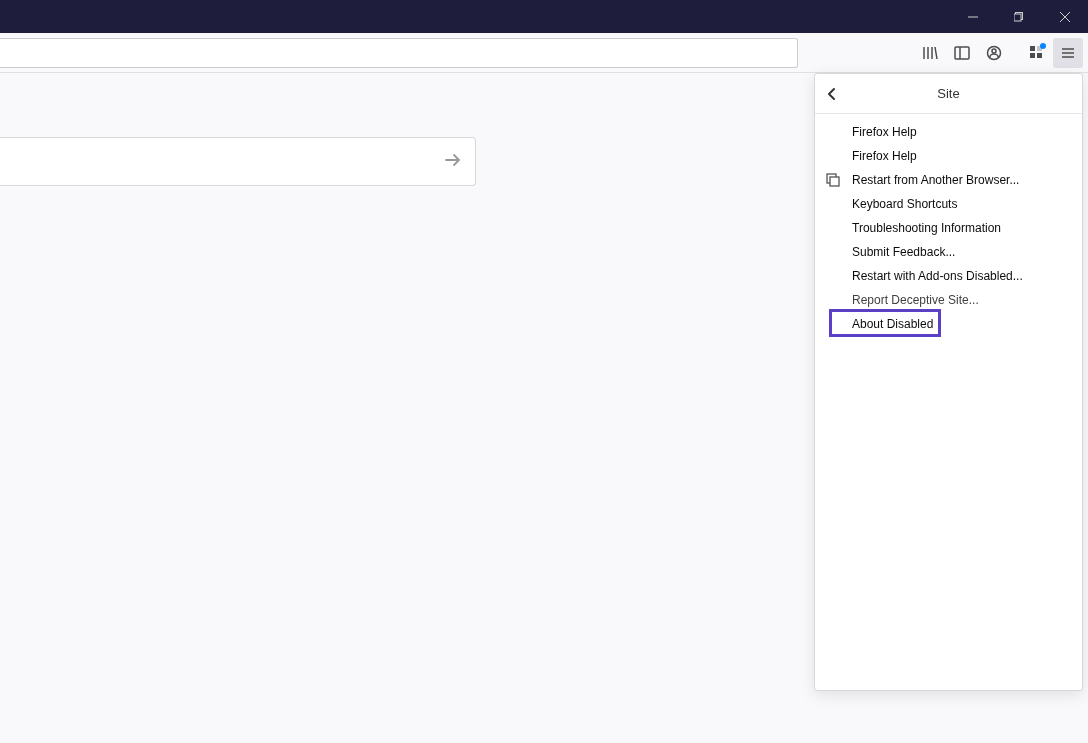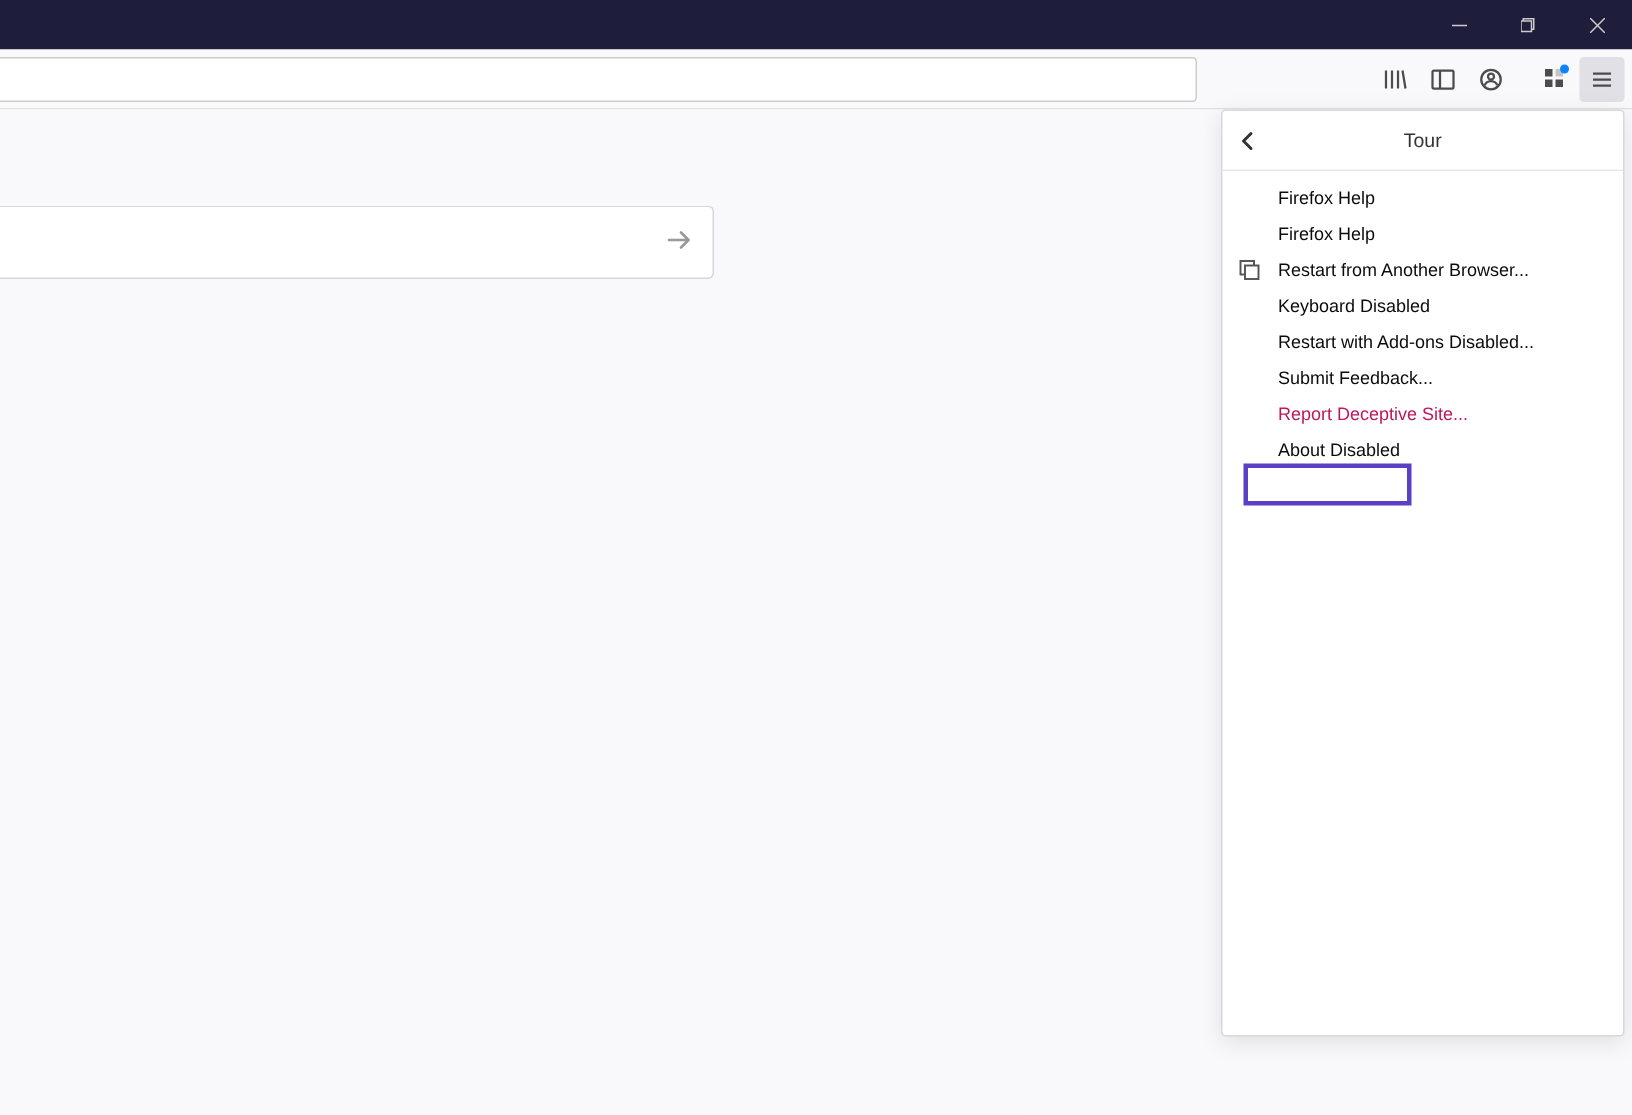--- a/index.html
+++ b/index.html
@@ -146,21 +146,21 @@
       height: 24px;
       display: flex;
       align-items: center;
       padding-left: 37px;
       font-size: 12px;
       color: #0c0c0d;
       cursor: pointer;
       position: relative;
     }
     .menu-item.disabled {
-      color: #be185d;
+      color: #404040;
       cursor: default;
     }
     .menu-item-icon {
       position: absolute;
       left: 10px;
       width: 16px;
       height: 16px;
       display: flex;
       align-items: center;
       justify-content: center;
@@ -247,46 +247,49 @@
   </div>
 </div>
 
 <div class="help-panel">
   <div class="panel-header">
     <span class="panel-back">
       <svg width="14" height="14" viewBox="0 0 14 14" stroke="currentColor" stroke-width="2" fill="none" stroke-linecap="round" stroke-linejoin="round">
           <path d="M9 2 L4 7 L9 12"></path>
         </svg>
     </span>
-    <span class="panel-title">Tour</span>
+    <span class="panel-title">Site</span>
   </div>
   <div class="menu-list">
     <div class="menu-item">
       <span>Firefox Help</span>
     </div>
     <div class="menu-item">
       <span>Firefox Help</span>
     </div>
     <div class="menu-item">
       <span class="menu-item-icon">
         <svg width="14" height="14" viewBox="0 0 14 14" stroke="currentColor" stroke-width="1.3" fill="none">
             <rect x="1" y="1" width="9" height="9"></rect>
             <rect x="4" y="4" width="9" height="9" fill="#fff"></rect>
           </svg>
       </span>
       <span>Restart from Another Browser...</span>
     </div>
     <div class="menu-item">
-      <span>Keyboard Disabled</span>
+      <span>Keyboard Shortcuts</span>
+    </div>
+    <div class="menu-item">
+      <span>Troubleshooting Information</span>
+    </div>
+    <div class="menu-item">
+      <span>Submit Feedback...</span>
     </div>
     <div class="menu-item">
       <span>Restart with Add-ons Disabled...</span>
-    </div>
-    <div class="menu-item">
-      <span>Submit Feedback...</span>
     </div>
     <div class="menu-item disabled">
       <span>Report Deceptive Site...</span>
     </div>
     <div class="menu-item">
       <span>About Disabled</span>
     </div>
   </div>
   <div class="highlight-box"></div>
 </div>

